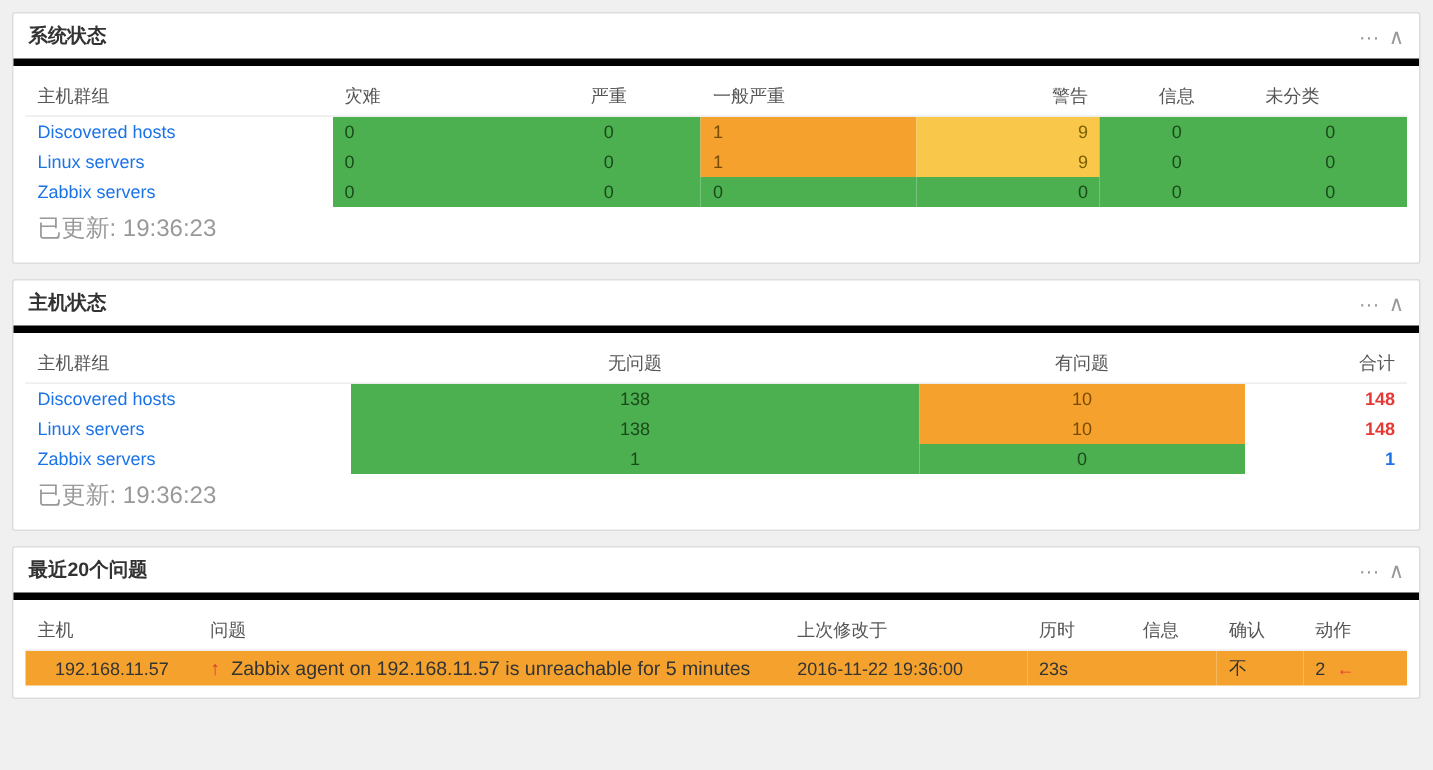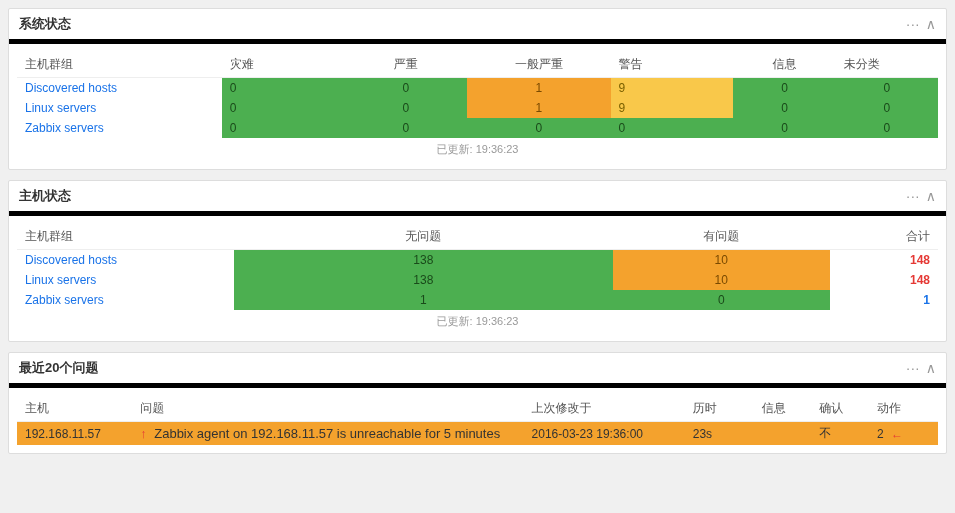--- a/index.html
+++ b/index.html
@@ -90,37 +90,37 @@
     }
 
     .cell-yellow {
       background: #f9c84a;
       color: #7a6000;
       text-align: center;
       padding: 3px 8px;
     }
 
     .updated-time {
-      text-align: center;
+      text-align: left;
       color: #999;
-      font-size: 11px;
+      font-size: 16px;
       padding: 4px 8px;
     }
 
     
     .sys-table th:nth-child(1),
     .sys-table td:nth-child(1) { width: 200px; }
     .sys-table th:nth-child(2),
     .sys-table td:nth-child(2) { width: 120px; text-align: left; }
     .sys-table th:nth-child(3),
     .sys-table td:nth-child(3) { width: 120px; text-align: center; }
     .sys-table th:nth-child(4),
-    .sys-table td:nth-child(4) { width: 140px; text-align: center; }
+    .sys-table td:nth-child(4) { width: 140px; text-align: left; }
     .sys-table th:nth-child(5),
-    .sys-table td:nth-child(5) { width: 120px; text-align: left; }
+    .sys-table td:nth-child(5) { width: 120px; text-align: right; }
     .sys-table th:nth-child(6),
     .sys-table td:nth-child(6) { width: 100px; text-align: center; }
     .sys-table th:nth-child(7),
     .sys-table td:nth-child(7) { width: 100px; }
 
     
     .host-table th:nth-child(1),
     .host-table td:nth-child(1) { width: 200px; }
     .host-table th:nth-child(2),
     .host-table td:nth-child(2) { width: 350px; text-align: center; }
@@ -263,26 +263,26 @@
           <th style="width:340px">问题</th>
           <th style="width:140px">上次修改于</th>
           <th style="width:60px">历时</th>
           <th style="width:50px">信息</th>
           <th style="width:50px">确认</th>
           <th style="width:60px">动作</th>
         </tr>
       </thead>
       <tbody id="problems-body">
       <tr style="background: rgb(244, 162, 45);">
-    <td style="font-size:12px;">192.168.11.57</td>
+    <td style="font-size:12px;text-align:center;">192.168.11.57</td>
     <td style="font-size:13px;">
       <span style="color:#e53935; margin-right:4px;">↑</span>
       Zabbix agent on 192.168.11.57 is unreachable for 5 minutes
     </td>
-    <td style="font-size:12px;">2016-03-23 19:36:00</td>
+    <td style="font-size:12px;">2016-11-22 19:36:00</td>
     <td style="font-size:12px;">23s</td>
     <td style="font-size:12px;"></td>
     <td style="font-size:12px;">不</td>
     <td style="font-size:12px;">
       2
       <span style="color:#e53935; margin-left:4px;">←</span>
     </td>
   </tr>
         </tbody>
     </table>

